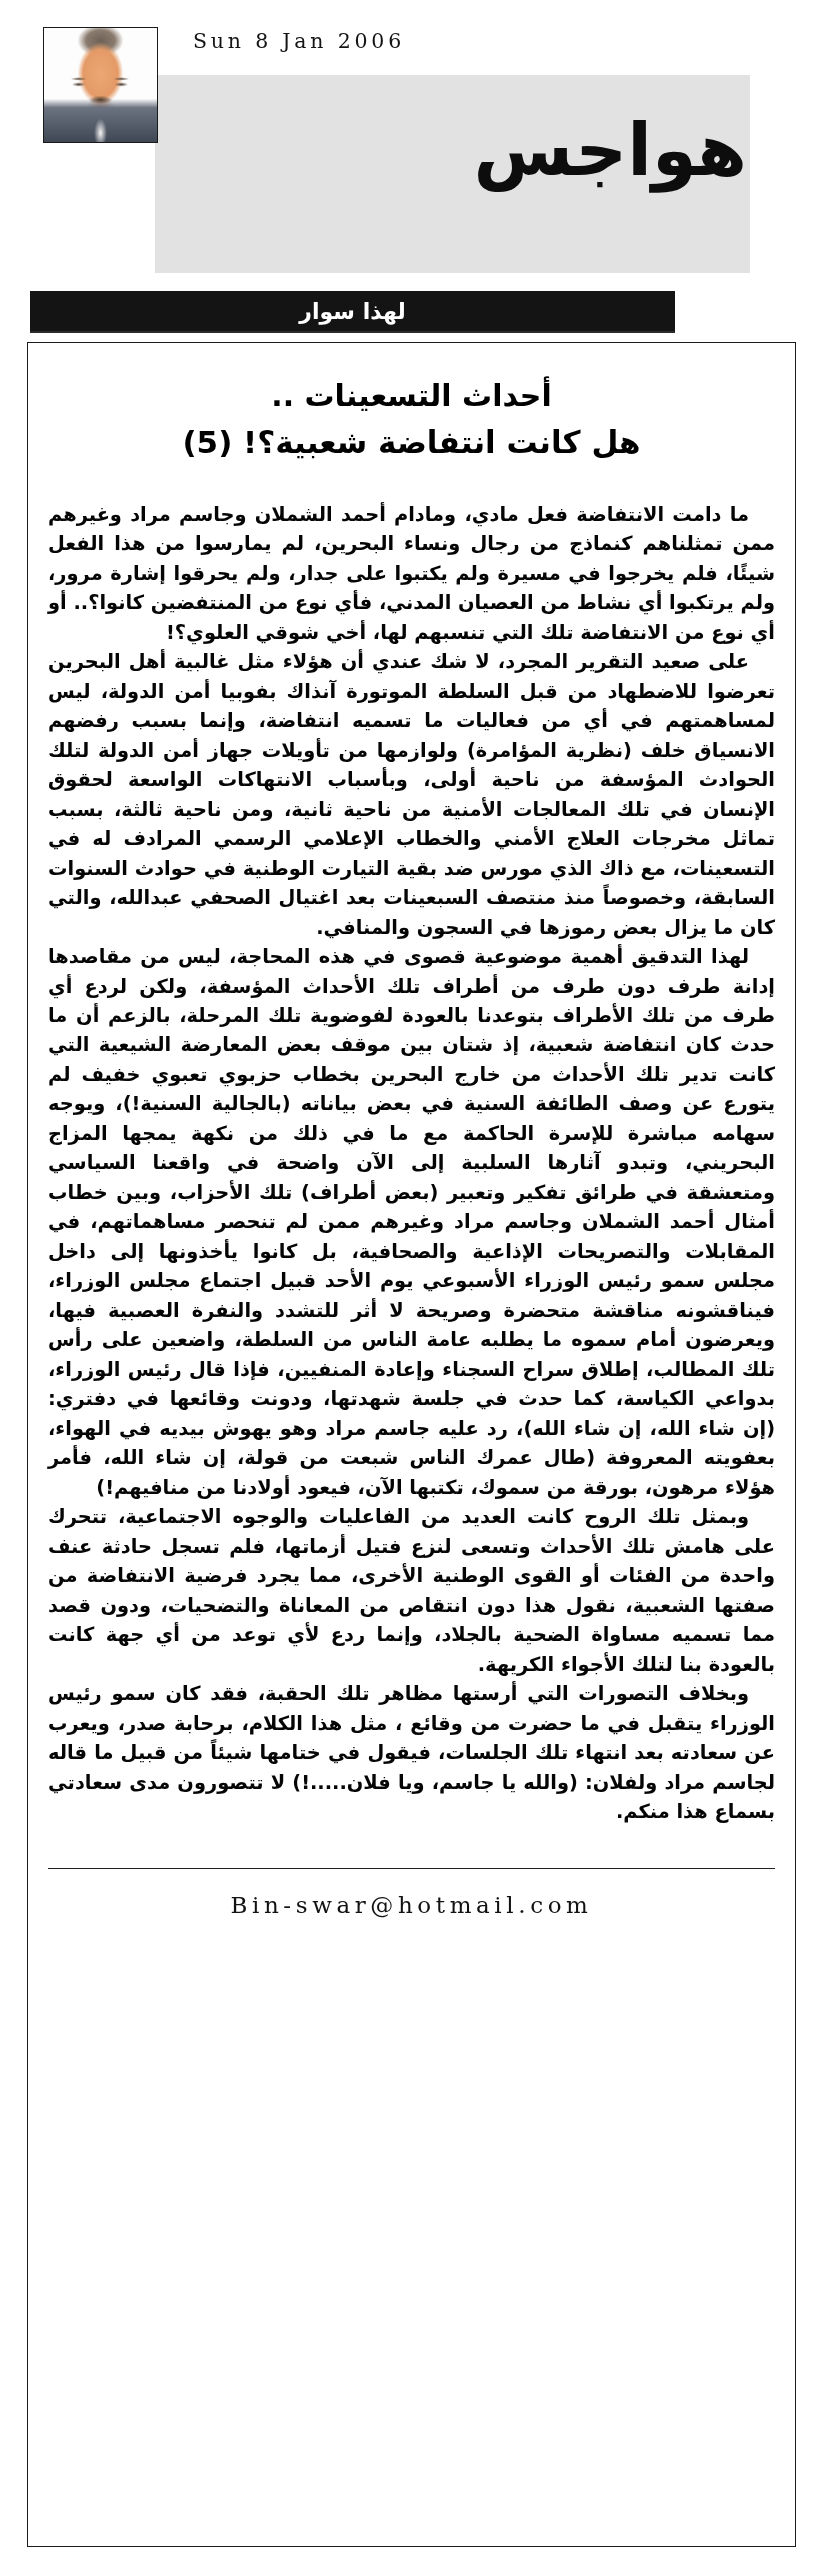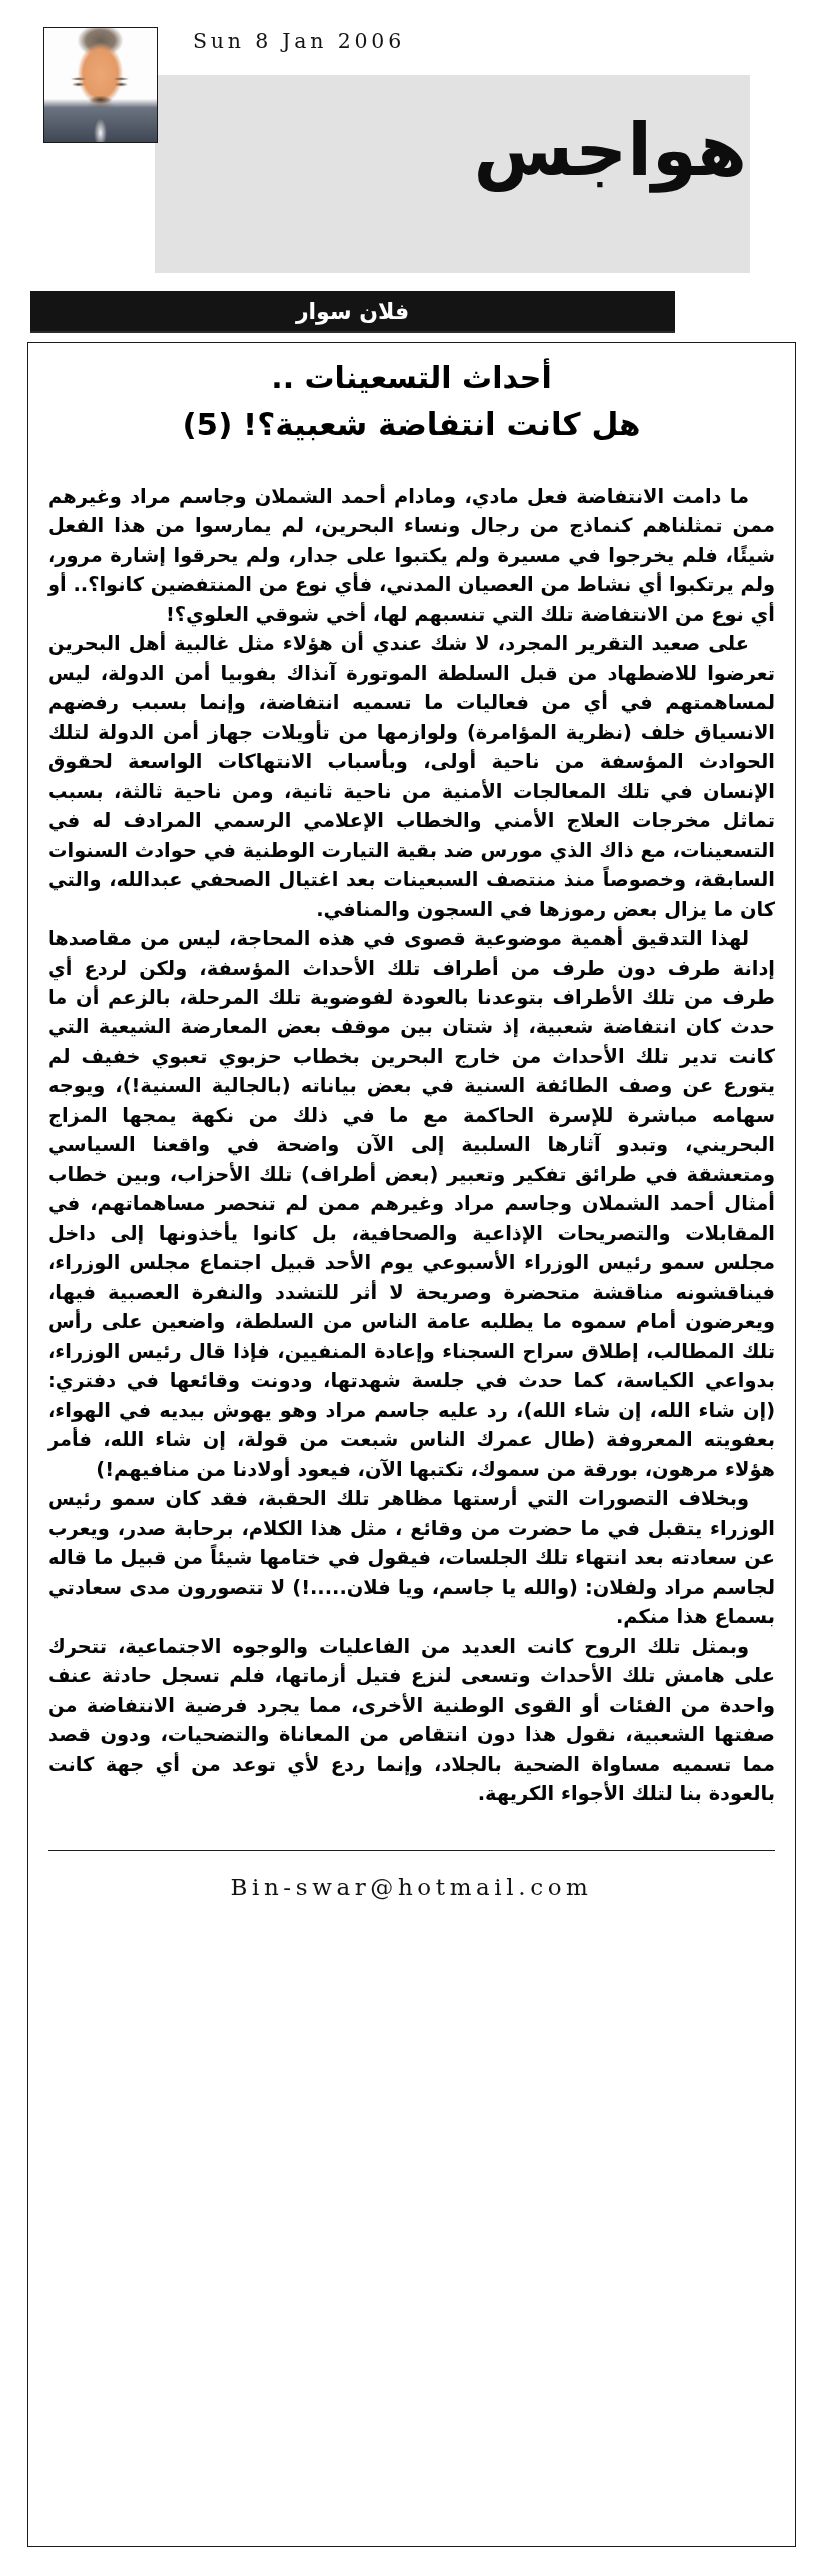--- a/index.html
+++ b/index.html
@@ -147,21 +147,21 @@
   
   .article-box {
     position: absolute;
     left: 27px;
     top: 342px;
     width: 769px;
     height: 2205px;
     border: 1.5px solid #1c1c1c;
     background: #ffffff;
     box-sizing: border-box;
-    padding: 5px 20px 12px 20px;
+    padding: 23px 20px 12px 20px;
   }
 
   .headline {
     text-align: center;
     direction: rtl;
     font-weight: bold;
     color: #000000;
     font-size: 30px;
     line-height: 1.38;
     margin: 9px 0 3px 0;
@@ -221,37 +221,37 @@
 
     <div class="photo-frame">
       <div class="photo-portrait"></div>
     </div>
 
     <div class="date-line">Sun 8 Jan 2006</div>
 
     <div class="brand-title">هواجس</div>
 
     <div class="byline-bar">
-      <div class="byline-name">فلان سوار</div>
+      <div class="byline-name">لهذا سوار</div>
     </div>
   </div>
 
   <div class="article-box">
 
     <h1 class="headline">
       <span class="hl-line">أحداث التسعينات ..</span>
       <span class="hl-line second">هل كانت انتفاضة شعبية؟! (5)</span>
     </h1>
 
     <div class="body-copy">
       <p>ما دامت الانتفاضة فعل مادي، ومادام أحمد الشملان وجاسم مراد وغيرهم ممن تمثلناهم كنماذج من رجال ونساء البحرين، لم يمارسوا من هذا الفعل شيئًا، فلم يخرجوا في مسيرة ولم يكتبوا على جدار، ولم يحرقوا إشارة مرور، ولم يرتكبوا أي نشاط من العصيان المدني، فأي نوع من المنتفضين كانوا؟.. أو أي نوع من الانتفاضة تلك التي تنسبهم لها، أخي شوقي العلوي؟!</p>
       <p>على صعيد التقرير المجرد، لا شك عندي أن هؤلاء مثل غالبية أهل البحرين تعرضوا للاضطهاد من قبل السلطة الموتورة آنذاك بفوبيا أمن الدولة، ليس لمساهمتهم في أي من فعاليات ما تسميه انتفاضة، وإنما بسبب رفضهم الانسياق خلف (نظرية المؤامرة) ولوازمها من تأويلات جهاز أمن الدولة لتلك الحوادث المؤسفة من ناحية أولى، وبأسباب الانتهاكات الواسعة لحقوق الإنسان في تلك المعالجات الأمنية من ناحية ثانية، ومن ناحية ثالثة، بسبب تماثل مخرجات العلاج الأمني والخطاب الإعلامي الرسمي المرادف له في التسعينات، مع ذاك الذي مورس ضد بقية التيارت الوطنية في حوادث السنوات السابقة، وخصوصاً منذ منتصف السبعينات بعد اغتيال الصحفي عبدالله، والتي كان ما يزال بعض رموزها في السجون والمنافي.</p>
       <p>لهذا التدقيق أهمية موضوعية قصوى في هذه المحاجة، ليس من مقاصدها إدانة طرف دون طرف من أطراف تلك الأحداث المؤسفة، ولكن لردع أي طرف من تلك الأطراف بتوعدنا بالعودة لفوضوية تلك المرحلة، بالزعم أن ما حدث كان انتفاضة شعبية، إذ شتان بين موقف بعض المعارضة الشيعية التي كانت تدير تلك الأحداث من خارج البحرين بخطاب حزبوي تعبوي خفيف لم يتورع عن وصف الطائفة السنية في بعض بياناته (بالجالية السنية!)، ويوجه سهامه مباشرة للإسرة الحاكمة مع ما في ذلك من نكهة يمجها المزاج البحريني، وتبدو آثارها السلبية إلى الآن واضحة في واقعنا السياسي ومتعشقة في طرائق تفكير وتعبير (بعض أطراف) تلك الأحزاب، وبين خطاب أمثال أحمد الشملان وجاسم مراد وغيرهم ممن لم تنحصر مساهماتهم، في المقابلات والتصريحات الإذاعية والصحافية، بل كانوا يأخذونها إلى داخل مجلس سمو رئيس الوزراء الأسبوعي يوم الأحد قبيل اجتماع مجلس الوزراء، فيناقشونه مناقشة متحضرة وصريحة لا أثر للتشدد والنفرة العصبية فيها، ويعرضون أمام سموه ما يطلبه عامة الناس من السلطة، واضعين على رأس تلك المطالب، إطلاق سراح السجناء وإعادة المنفيين، فإذا قال رئيس الوزراء، بدواعي الكياسة، كما حدث في جلسة شهدتها، ودونت وقائعها في دفتري: (إن شاء الله، إن شاء الله)، رد عليه جاسم مراد وهو يهوش بيديه في الهواء، بعفويته المعروفة (طال عمرك الناس شبعت من قولة، إن شاء الله، فأمر هؤلاء مرهون، بورقة من سموك، تكتبها الآن، فيعود أولادنا من منافيهم!)</p>
+      <p>وبمثل تلك الروح كانت العديد من الفاعليات والوجوه الاجتماعية، تتحرك على هامش تلك الأحداث وتسعى لنزع فتيل أزماتها، فلم تسجل حادثة عنف واحدة من الفئات أو القوى الوطنية الأخرى، مما يجرد فرضية الانتفاضة من صفتها الشعبية، نقول هذا دون انتقاص من المعاناة والتضحيات، ودون قصد مما تسميه مساواة الضحية بالجلاد، وإنما ردع لأي توعد من أي جهة كانت بالعودة بنا لتلك الأجواء الكريهة.</p>
       <p>وبخلاف التصورات التي أرستها مظاهر تلك الحقبة، فقد كان سمو رئيس الوزراء يتقبل في ما حضرت من وقائع ، مثل هذا الكلام، برحابة صدر، ويعرب عن سعادته بعد انتهاء تلك الجلسات، فيقول في ختامها شيئاً من قبيل ما قاله لجاسم مراد ولفلان: (والله يا جاسم، ويا فلان.....!) لا تتصورون مدى سعادتي بسماع هذا منكم.</p>
-      <p>وبمثل تلك الروح كانت العديد من الفاعليات والوجوه الاجتماعية، تتحرك على هامش تلك الأحداث وتسعى لنزع فتيل أزماتها، فلم تسجل حادثة عنف واحدة من الفئات أو القوى الوطنية الأخرى، مما يجرد فرضية الانتفاضة من صفتها الشعبية، نقول هذا دون انتقاص من المعاناة والتضحيات، ودون قصد مما تسميه مساواة الضحية بالجلاد، وإنما ردع لأي توعد من أي جهة كانت بالعودة بنا لتلك الأجواء الكريهة.</p>
     </div>
 
     <hr class="footer-rule">
 
     <div class="email-footer">Bin-swar@hotmail.com</div>
   </div>
 
 </div>
 
 

